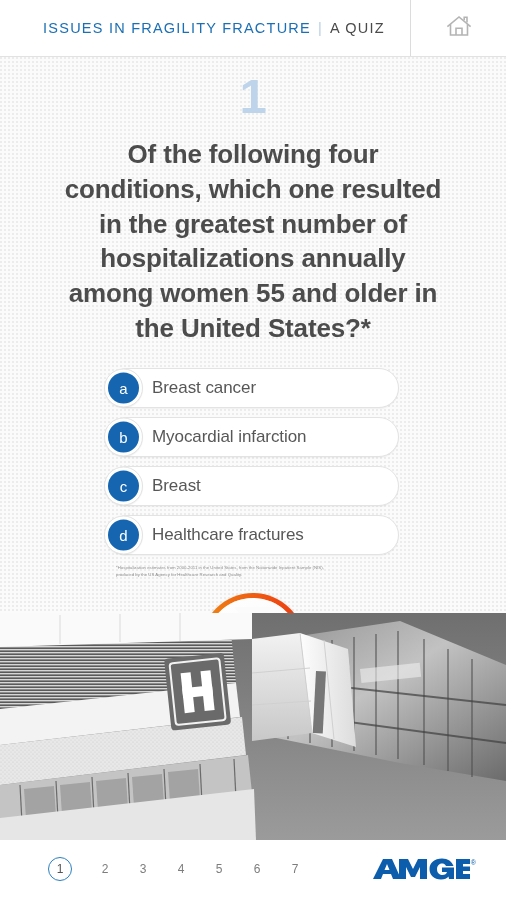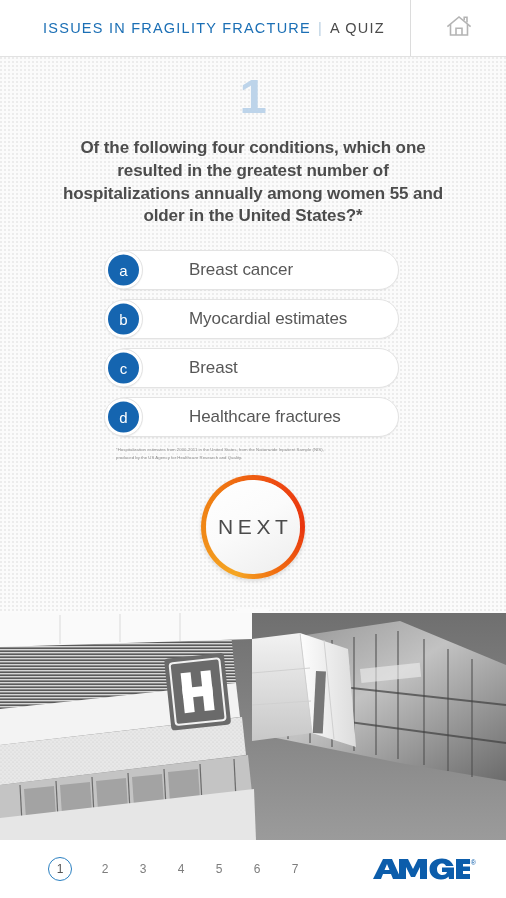--- a/index.html
+++ b/index.html
@@ -38,21 +38,21 @@
       radial-gradient(circle at 1px 1px, #ececec 0.9px, rgba(0,0,0,0) 1.1px);
     background-size:4px 4px;
     box-sizing:border-box;overflow:hidden;
   }
   .qnum{
     text-align:center;color:#bdd4ea;font-size:49px;font-weight:bold;
     line-height:1;margin-top:15px;letter-spacing:-.01em;
   }
   .qtext{
     margin:16px auto 0;width:382px;text-align:center;
-    color:#4c4c4c;font-size:17px;font-weight:bold;line-height:1.34;
+    color:#4c4c4c;font-size:26px;font-weight:bold;line-height:1.34;
     letter-spacing:-.006em;
   }
 
   
   .options{margin:22px auto 0;width:292px;}
   .option{
     position:relative;height:40px;margin-bottom:9px;
     background:#ffffff;border:1px solid #e3e3e3;border-radius:21px;
     box-shadow:0 1px 1px rgba(0,0,0,.045);
     display:flex;align-items:center;box-sizing:border-box;cursor:pointer;
@@ -63,21 +63,21 @@
     background:#ffffff;border:1px solid #e3e3e3;
     box-shadow:0 1px 1px rgba(0,0,0,.05);
     display:flex;align-items:center;justify-content:center;box-sizing:border-box;
   }
   .option-badge i{
     width:31px;height:31px;border-radius:50%;
     background:#1565b0;color:#ffffff;
     font-style:normal;font-size:15px;line-height:31px;text-align:center;
   }
   .option-label{
-    margin-left:81px;color:#575757;font-size:17px;letter-spacing:-.004em;
+    margin-left:44px;color:#575757;font-size:17px;letter-spacing:-.004em;
   }
 
   
   .footnote{
     margin:8px auto 0;width:274px;text-align:left;
     color:#8d8d8d;font-size:4.3px;line-height:1.75;letter-spacing:.005em;
   }
 
   
   .next-wrap{margin:14px auto 0;width:104px;height:104px;position:relative;}
@@ -161,21 +161,21 @@
       <div class="option">
         <div class="option-badge">
           <i>a</i>
         </div>
         <div class="option-label">Breast cancer</div>
       </div>
       <div class="option">
         <div class="option-badge">
           <i>b</i>
         </div>
-        <div class="option-label">Myocardial estimates</div>
+        <div class="option-label">Myocardial infarction</div>
       </div>
       <div class="option">
         <div class="option-badge">
           <i>c</i>
         </div>
         <div class="option-label">Breast</div>
       </div>
       <div class="option">
         <div class="option-badge">
           <i>d</i>

